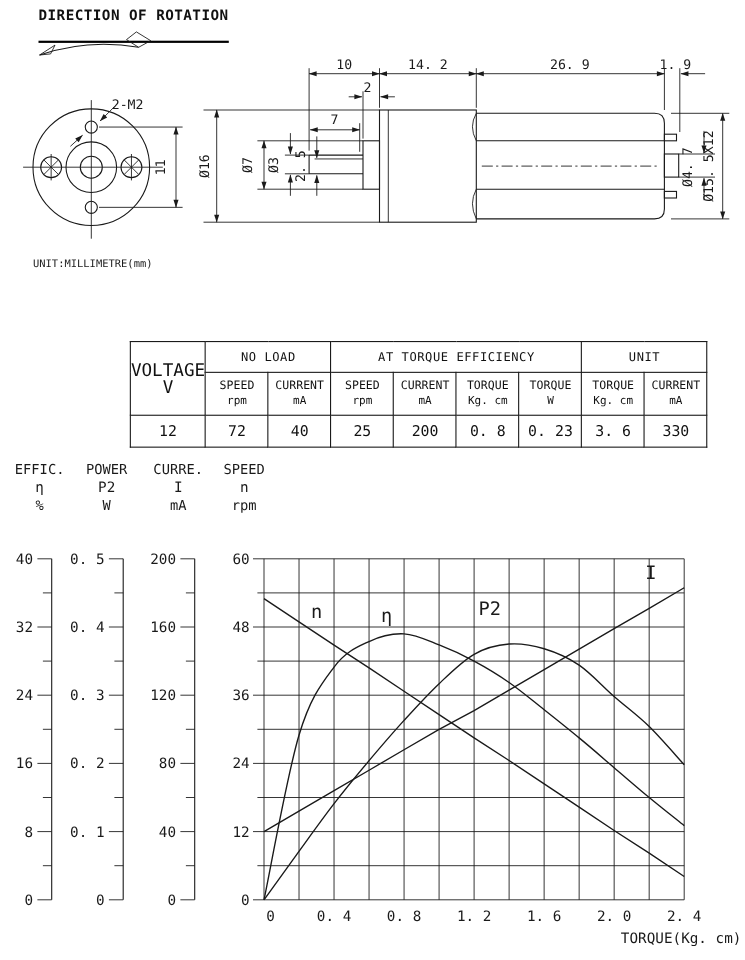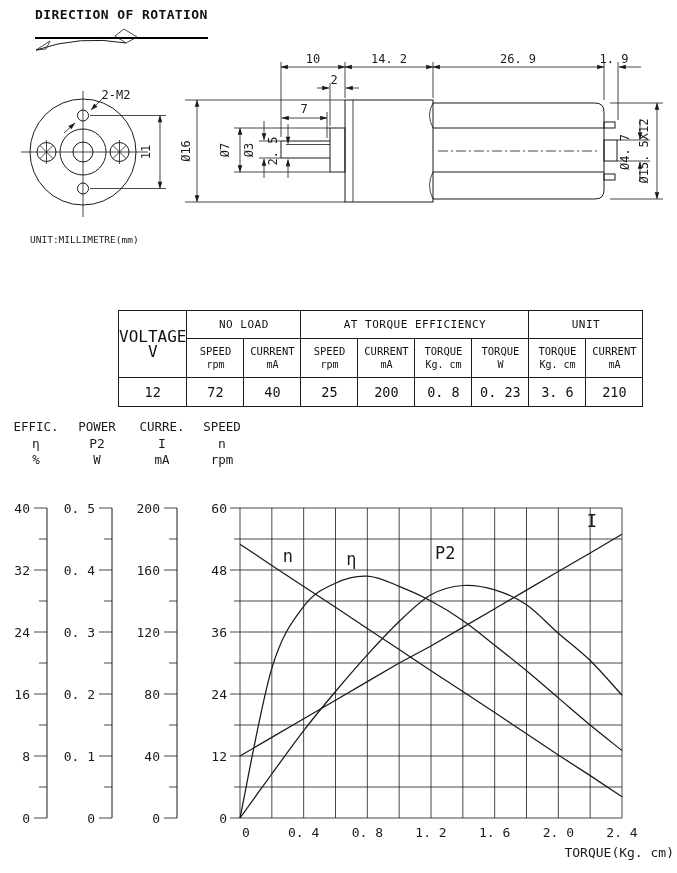--- a/index.html
+++ b/index.html
@@ -200,21 +200,21 @@
   </tr>
   <tr>
     <td class="val">12</td>
     <td class="val">72</td>
     <td class="val">40</td>
     <td class="val">25</td>
     <td class="val">200</td>
     <td class="val">0. 8</td>
     <td class="val">0. 23</td>
     <td class="val">3. 6</td>
-    <td class="val">210</td>
+    <td class="val">330</td>
   </tr>
 </tbody>
   </table>
 
 <svg class="abs" id="chart-svg" style="top:420px;left:0" width="677" height="453" viewBox="0 420 677 453">
     <text x="36" y="431" text-anchor="middle" style="font:12.5px &quot;DejaVu Sans Mono&quot;,monospace">EFFIC.</text>
     <text x="36" y="447.5" text-anchor="middle" style="font:13px &quot;DejaVu Sans Mono&quot;,monospace">η</text>
     <text x="36" y="464" text-anchor="middle" style="font:12.5px &quot;DejaVu Sans Mono&quot;,monospace">%</text>
     <text x="97" y="431" text-anchor="middle" style="font:12.5px &quot;DejaVu Sans Mono&quot;,monospace">POWER</text>
     <text x="97" y="447.5" text-anchor="middle" style="font:13px &quot;DejaVu Sans Mono&quot;,monospace">P2</text>

